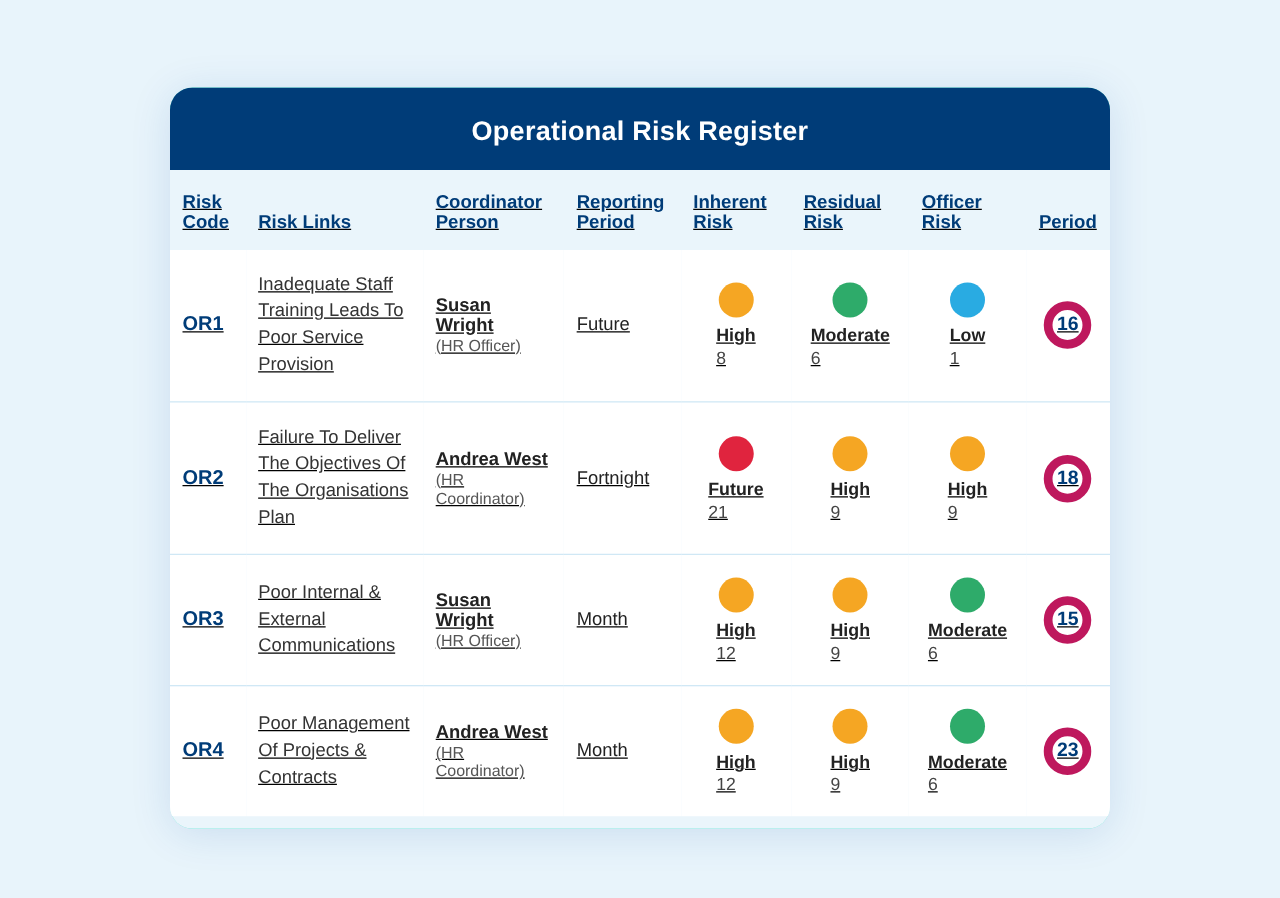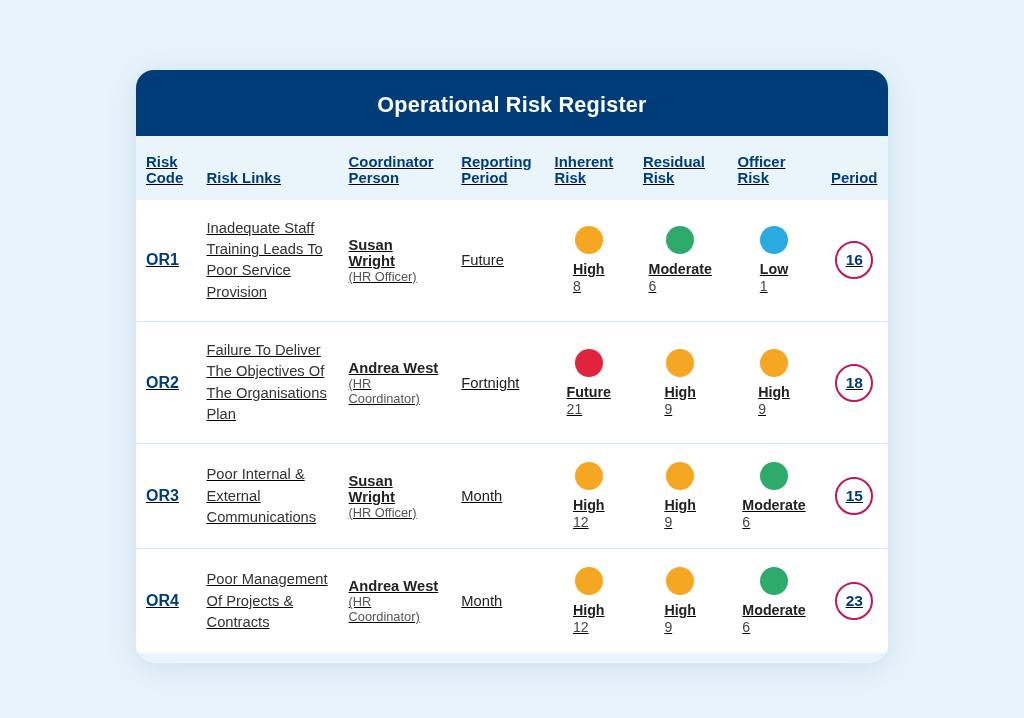--- a/index.html
+++ b/index.html
@@ -109,21 +109,21 @@
       line-height: 1.2;
     }
     .badge-num {
       font-size: 0.88rem;
       color: #444;
     }
     .links-circle {
       width: 38px;
       height: 38px;
       border-radius: 50%;
-      border: 2px solid #be185d;
+      border: 7px solid #be185d;
       color: #003c78;
       font-weight: 700;
       font-size: 0.97rem;
       display: flex;
       align-items: center;
       justify-content: center;
       margin: auto;
     }
     .col-links-td {
       text-align: center;

